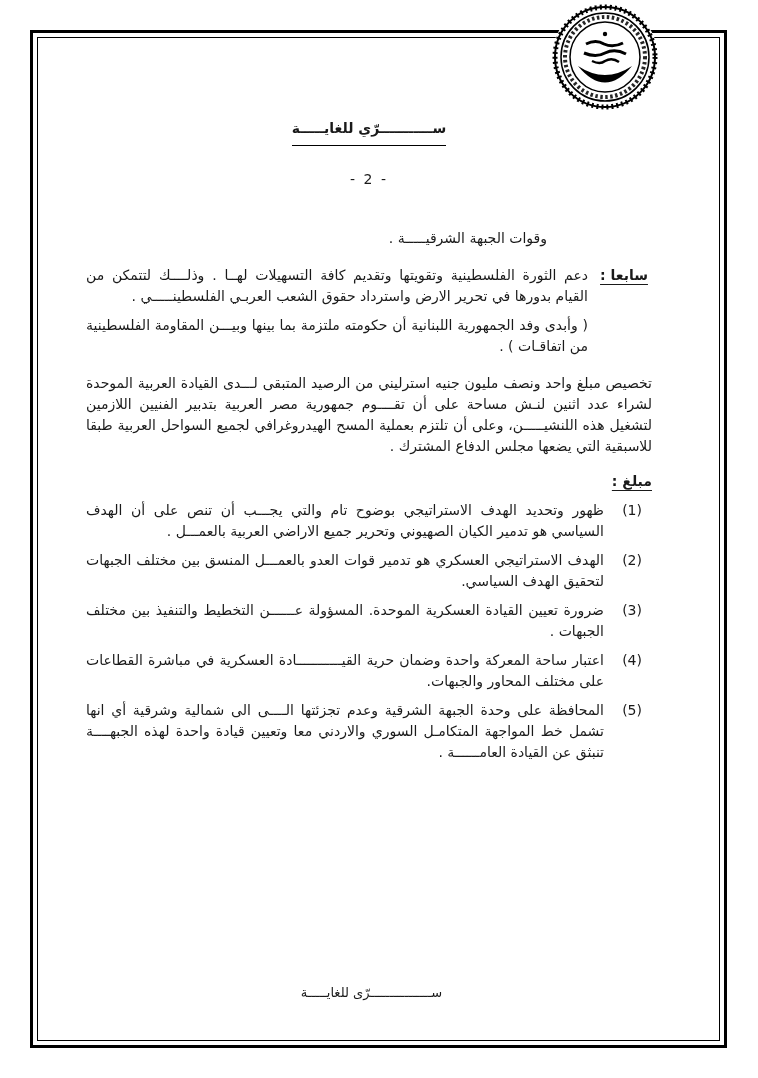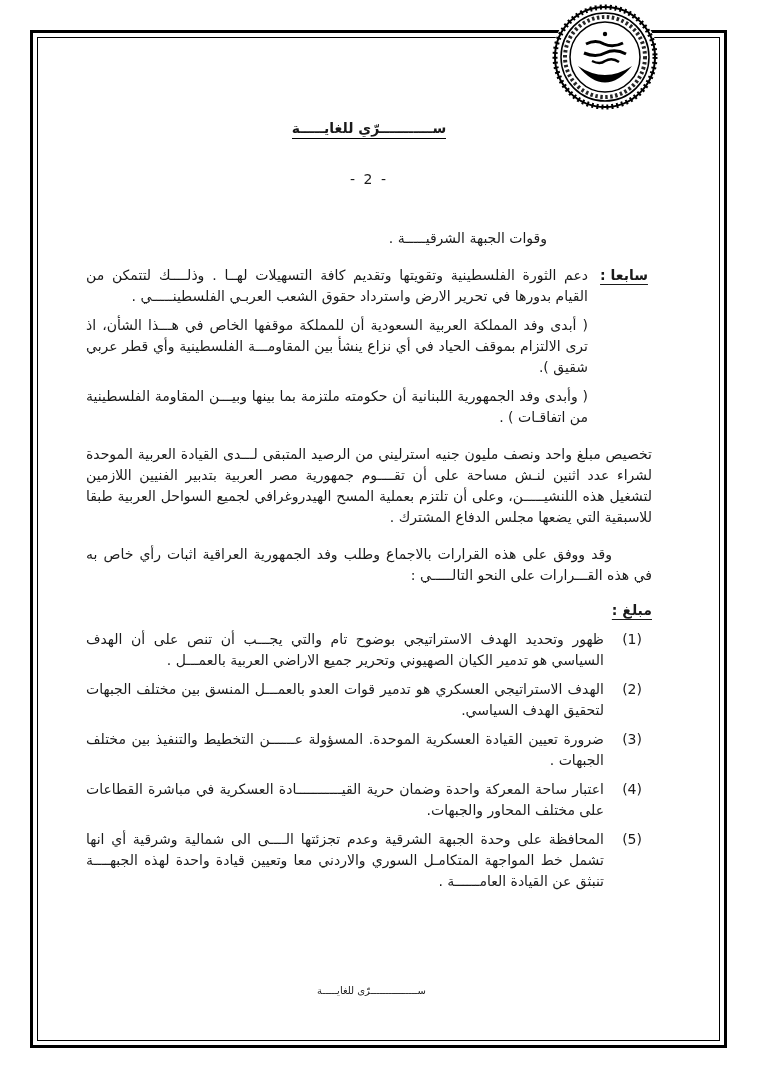--- a/index.html
+++ b/index.html
@@ -29,21 +29,21 @@
     position:absolute; top:118px; right:106px; left:86px;
     font-size:14px; line-height:21px;
   }
   .classification {
     text-align:center;
     font-weight:bold;
     letter-spacing:0.5px;
   }
   .classification .underlined {
     border-bottom:1px solid #000;
-    padding-bottom:2px;
+    padding-bottom:9px;
   }
   .page-number {
     text-align:center;
     margin-top:30px;
     letter-spacing:2px;
   }
   .continuation-line {
     margin-top:38px;
     margin-right:105px;
   }
@@ -94,21 +94,21 @@
     flex:0 0 30px;
     white-space:nowrap;
   }
   .point-text {
     flex:1;
     text-align:justify;
   }
   .footer-classification {
     position:absolute; top:985px; left:0; right:15px;
     text-align:center;
-    font-size:10px;
+    font-size:13px;
   }
 </style>
 </head>
 <body>
 
 <div class="frame-outer"></div>
 <div class="frame-inner"></div>
 
 <div class="seal">
   <svg width="106" height="106" viewBox="0 0 106 106">
@@ -134,32 +134,30 @@
   <div class="page-number">- 2 -</div>
 
   <div class="continuation-line">وقوات الجبهة الشرقيـــــة .</div>
 
   <div class="item">
     <div class="item-label">
       <span>سابعا :</span>
     </div>
     <div class="item-body">
       <p>دعم الثورة الفلسطينية وتقويتها وتقديم كافة التسهيلات لهــا . وذلــــك لتتمكن من القيام بدورها في تحرير الارض واسترداد حقوق الشعب العربـي الفلسطينـــــي .</p>
-      <p>( أبدى وفد المملكة العربية السعودية أن للمملكة موقفها الخاص في هـــذا الشأن، اذ ترى الالتزام بموقف الحياد في أي نزاع ينشأ بين المقاومـــة الفلسطينية وأي قطر عربي شقيق ).</p>
       <p>( وأبدى وفد الجمهورية اللبنانية أن حكومته ملتزمة بما بينها وبيـــن المقاومة الفلسطينية من اتفاقـات ) .</p>
     </div>
   </div>
 
   <div class="item">
     <div class="item-body">
       <p>تخصيص مبلغ واحد ونصف مليون جنيه استرليني من الرصيد المتبقى لـــدى القيادة العربية الموحدة لشراء عدد اثنين لنـش مساحة على أن تقــــوم جمهورية مصر العربية بتدبير الفنيين اللازمين لتشغيل هذه اللنشيـــــن، وعلى أن تلتزم بعملية المسح الهيدروغرافي لجميع السواحل العربية طبقا للاسبقية التي يضعها مجلس الدفاع المشترك .</p>
     </div>
   </div>
 
-  <p class="closing-paragraph">وقد ووفق على هذه القرارات بالاجماع وطلب وفد الجمهورية العراقية اثبات رأي خاص به في هذه القـــرارات على النحو التالـــــي :</p>
 
   <div class="section-heading">
     <span>مبلغ :</span>
   </div>
 
   <div class="points">
     <div class="point">
       <div class="point-num">(1)</div>
       <div class="point-text">ظهور وتحديد الهدف الاستراتيجي بوضوح تام والتي يجـــب أن تنص على أن الهدف السياسي هو تدمير الكيان الصهيوني وتحرير جميع الاراضي العربية بالعمـــل .</div>
     </div>

